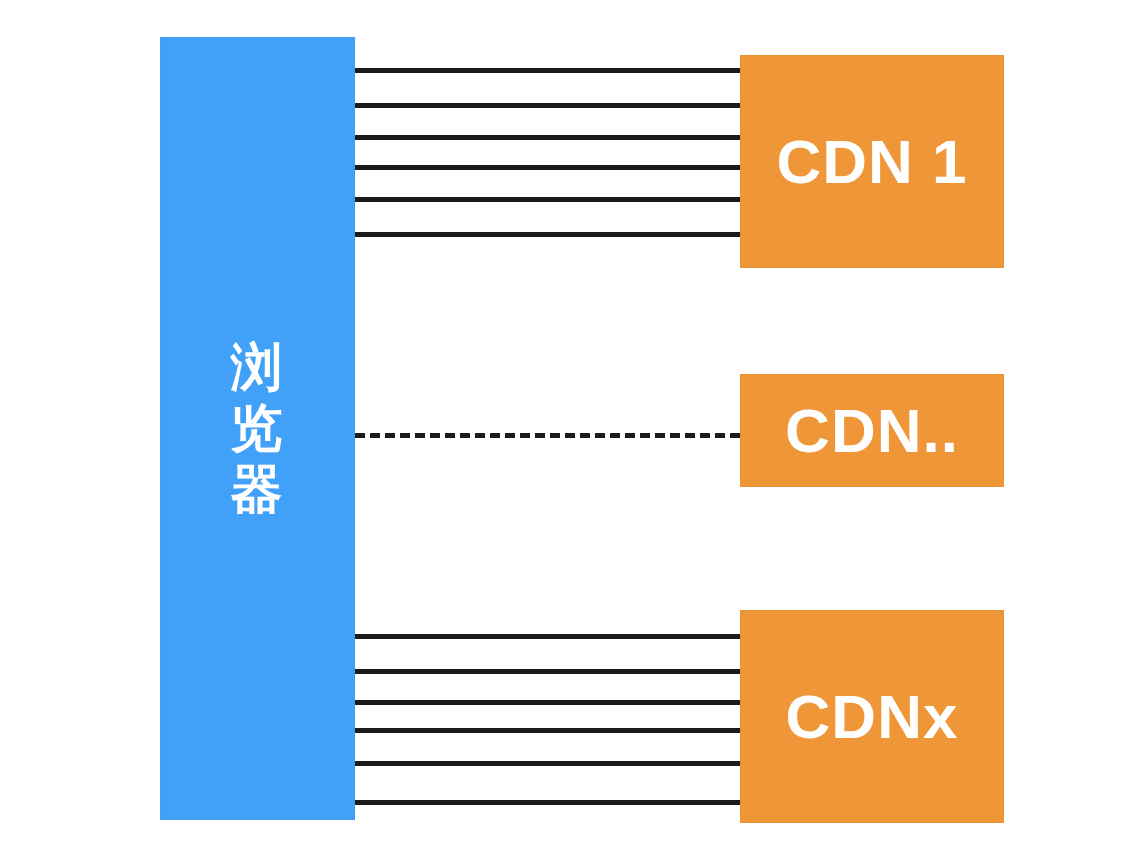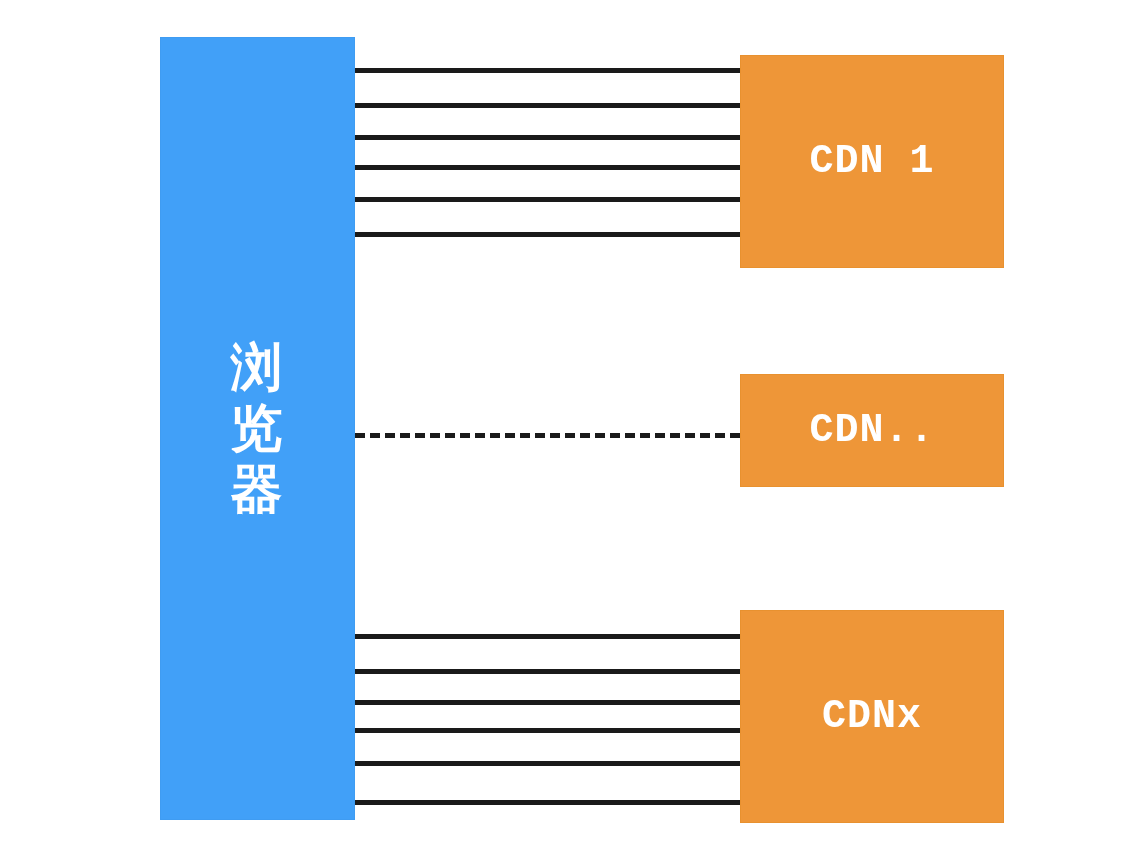--- a/index.html
+++ b/index.html
@@ -51,22 +51,22 @@
     position: absolute;
     background: #EE9638;
     box-sizing: border-box;
     border: 1px solid #e8912f;
     display: flex;
     align-items: center;
     justify-content: center;
   }
   .cdn-label {
     color: #ffffff;
-    font-family: Liberation Mono, monospace;
-    font-size: 40px;
+    font-family: Liberation Sans, sans-serif;
+    font-size: 62px;
     font-weight: 600;
     letter-spacing: 1px;
     line-height: 1;
     user-select: none;
     white-space: pre;
   }
   #cdn-node-0 { left: 740px; top: 55px;  width: 264px; height: 213px; }
   #cdn-node-1 { left: 740px; top: 374px; width: 264px; height: 113px; }
   #cdn-node-2 { left: 740px; top: 610px; width: 264px; height: 213px; }
 

